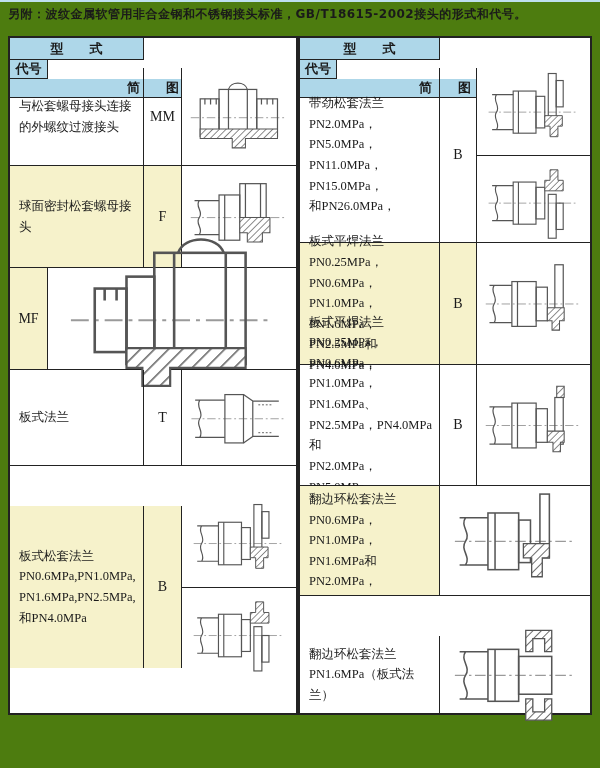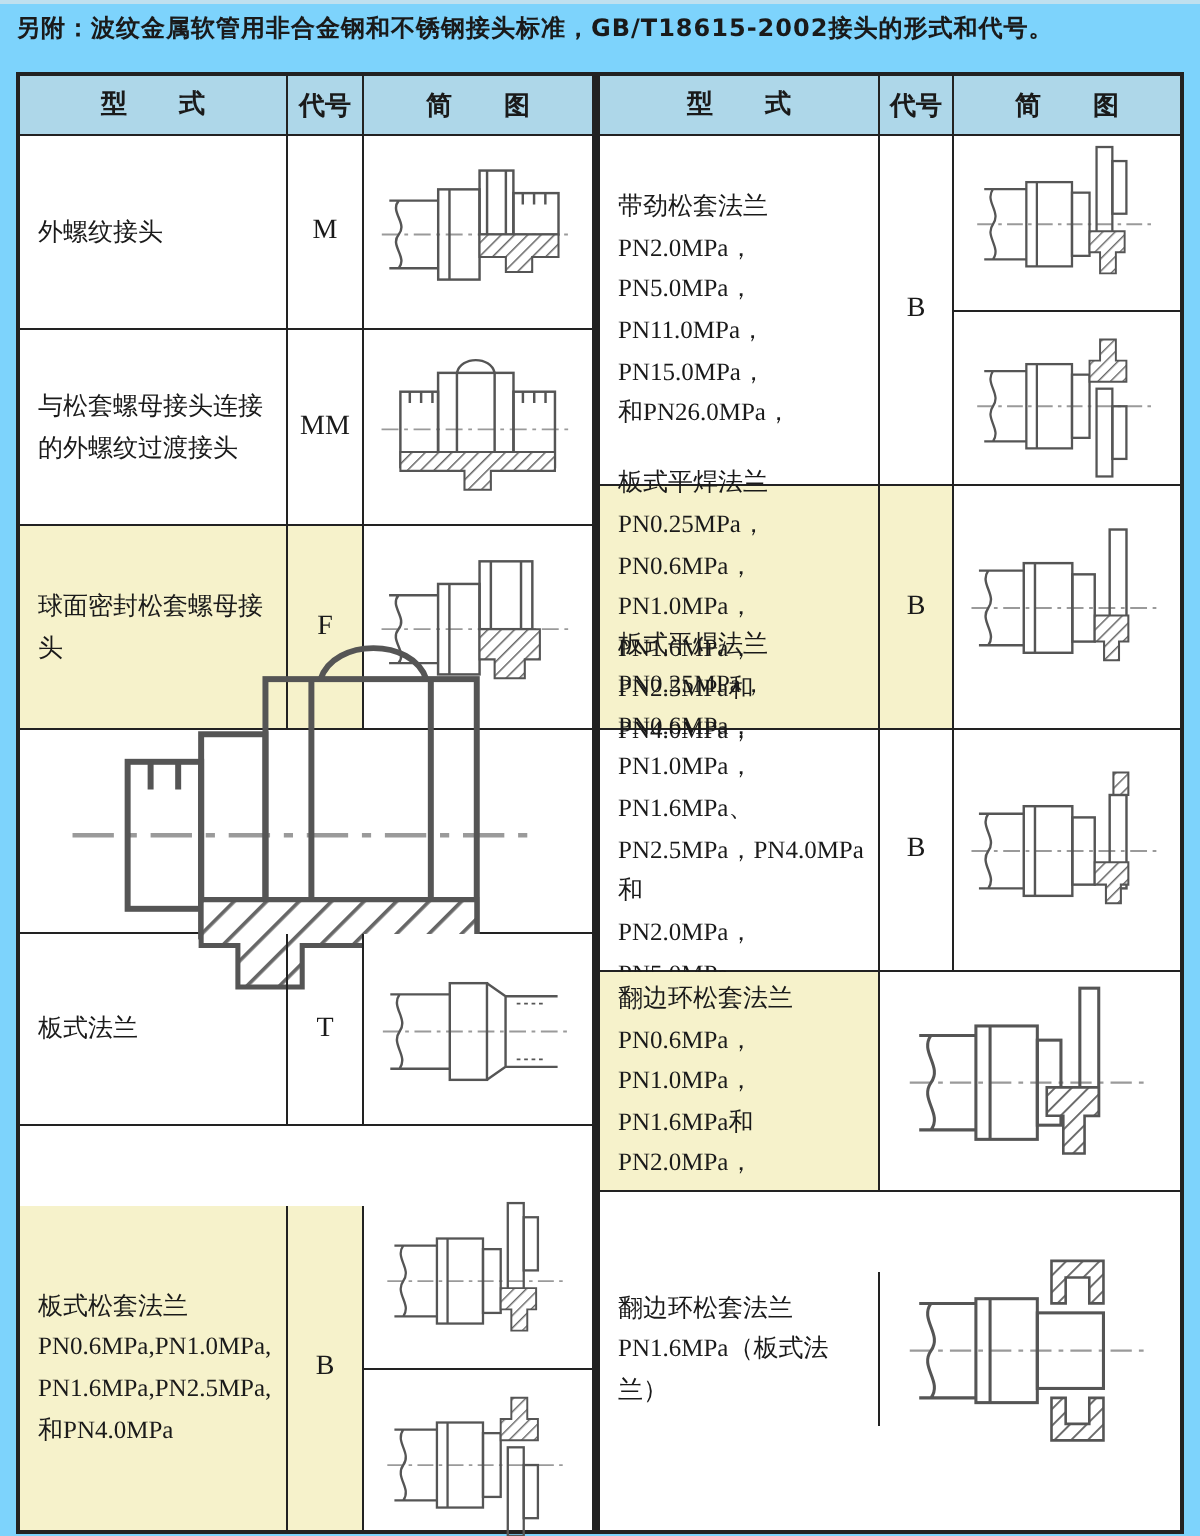--- a/index.html
+++ b/index.html
@@ -1,38 +1,38 @@
 <!DOCTYPE html>
 <html><head>
 <meta charset="utf-8">
 <style>
   html,body{margin:0;padding:0;background:#ffffff;}
   body{width:600px;height:768px;overflow:hidden;font-family:"DejaVu Sans",sans-serif;color:#1a1a1a;}
-  .page{position:relative;width:600px;height:768px;background:#7dd3fc;}
+  .page{position:relative;width:600px;height:768px;background:#4d7c0f;}
   .topstrip{position:absolute;top:0;left:0;width:100%;height:2px;background:#bfe0ef;}
   .title{position:absolute;top:6px;left:8px;width:584px;font-size:12px;font-weight:bold;letter-spacing:0.5px;white-space:nowrap;}
   .tables{position:absolute;top:36px;left:8px;width:584px;display:flex;}
   .tbl{border:2px solid #222;background:#fff;box-sizing:border-box;}
   .tbl.left{width:290px;}
   .tbl.right{width:294px;}
   .row{display:flex;box-sizing:border-box;}
   .row > .cell{box-sizing:border-box;border-right:1px solid #222;border-bottom:1px solid #222;display:flex;}
   .row > .cell:last-child{border-right:none;}
   .tbl .row:last-child > .cell{border-bottom:none;margin-top:40px;}
   .c-type{align-items:center;padding:4px 6px 4px 9px;font-family:"Liberation Serif","DejaVu Serif",serif;font-size:12.5px;line-height:1.65;white-space:pre-line;}
   .left  .c-type{width:134px;}
   .right .c-type{width:140px;}
   .c-code{align-items:center;justify-content:center;font-family:"Liberation Serif","DejaVu Serif",serif;font-size:14px;}
   .left  .c-code{width:38px;}
   .right .c-code{width:37px;}
   .c-diag{flex:1;align-items:stretch;justify-content:center;background:#fff;flex-direction:column;padding:0;text-align:center;}
   .hdr .cell{align-items:center;justify-content:center;background:#aed7e9;font-size:13px;font-weight:bold;padding:0;font-family:"DejaVu Sans",sans-serif;}
   .hl .c-type,.hl .c-code{background:#f6f2cb;}
   
-  .Lh,.Rh{height:30px;}
+  .Lh,.Rh{height:30px;flex-direction:column;}
   .L1{height:97px;}.L2{height:102px;}.L3{height:98px;}.L4{height:102px;}.L5{height:96px;}.L6{height:202px;}
   .R1{height:175px;}.R2{height:122px;}.R3{height:121px;}.R4{height:110px;}.R5{height:117px;}
   .diagbox{flex:1;display:flex;align-items:center;justify-content:center;padding:3px;}
   .diagbox + .diagbox{border-top:1px solid #222;}
   svg.diag{width:96%;height:94%;max-height:100%;}
   svg.diag rect, svg.diag path{stroke:#555;fill:none;stroke-width:1.3;}
   svg.diag .cl{stroke:#9a9a9a;stroke-width:1;stroke-dasharray:9 3 2 3;}
   svg.diag .dot{stroke-dasharray:2 2;stroke-width:1;}
   svg.diag .h{fill:url(#hp) #c9c9c9;stroke:#555;stroke-width:1.1;}
 </style>
@@ -54,39 +54,20 @@
 
   <div class="tables">
 
     <div class="tbl left">
       <div class="row hdr Lh">
         <div class="cell c-type">型　　式</div>
         <div class="cell c-code">代号</div>
         <div class="cell c-diag" style="align-items:center;justify-content:center;flex-direction:row">简　　图</div>
       </div>
 
-      <div class="row L1">
-        <div class="cell c-type">外螺纹接头</div>
-        <div class="cell c-code">M</div>
-        <div class="cell c-diag">
-          <div class="diagbox">
-            <svg class="diag" viewBox="0 0 110 90">
-              <path class="cl" d="M4,46 h102"></path>
-              <path d="M8,28 h26 M8,64 h26 M13,28 c-5,6 5,12 0,18 c-5,6 5,12 0,18"></path>
-              <rect x="34" y="22" width="22" height="48"></rect>
-                <path d="M40,22 v48"></path>
-              <rect x="56" y="12" width="18" height="34"></rect>
-                <path d="M60,12 v34 M70,12 v34"></path>
-              <rect x="74" y="24" width="24" height="22"></rect>
-              <path d="M79,24 v6 M85,24 v6 M91,24 v6"></path>
-              <path class="h" d="M56,46 h42 v12 h-14 v8 h-14 v-8 h-14 z"></path>
-            </svg>
-          </div>
-        </div>
-      </div>
 
       <div class="row L3">
         <div class="cell c-type">与松套螺母接头连接的外螺纹过渡接头</div>
         <div class="cell c-code">MM</div>
         <div class="cell c-diag">
           <div class="diagbox">
             <svg class="diag" viewBox="0 0 110 90">
               <path class="cl" d="M4,46 h102"></path>
               <rect x="14" y="26" width="20" height="40"></rect>
                 <path d="M19,26 v6 M25,26 v6 M31,26 v6"></path>
@@ -112,20 +93,21 @@
                 <path d="M40,22 v48"></path>
               <rect x="56" y="10" width="28" height="36"></rect>
                 <path d="M62,10 v36 M78,10 v36"></path>
               <path class="h" d="M56,46 h32 v16 h-8 v10 h-16 v-10 h-8 z"></path>
             </svg>
           </div>
         </div>
       </div>
 
       <div class="row hl L4">
+        <div class="cell c-code">MF</div>
         <div class="cell c-diag">
           <div class="diagbox">
             <svg class="diag" viewBox="0 0 110 90">
               <path class="cl" d="M4,46 h102"></path>
               <rect x="16" y="30" width="16" height="32"></rect>
                 <path d="M21,30 v6 M27,30 v6"></path>
               <rect x="32" y="24" width="14" height="44"></rect>
               <rect x="46" y="12" width="46" height="56"></rect>
               <path d="M58,12 c3,-9 20,-9 23,0 M56,12 v56 M82,12 v56"></path>
               <path class="h" d="M32,60 h60 v10 h-38 v9 h-14 v-9 h-8 z"></path>

